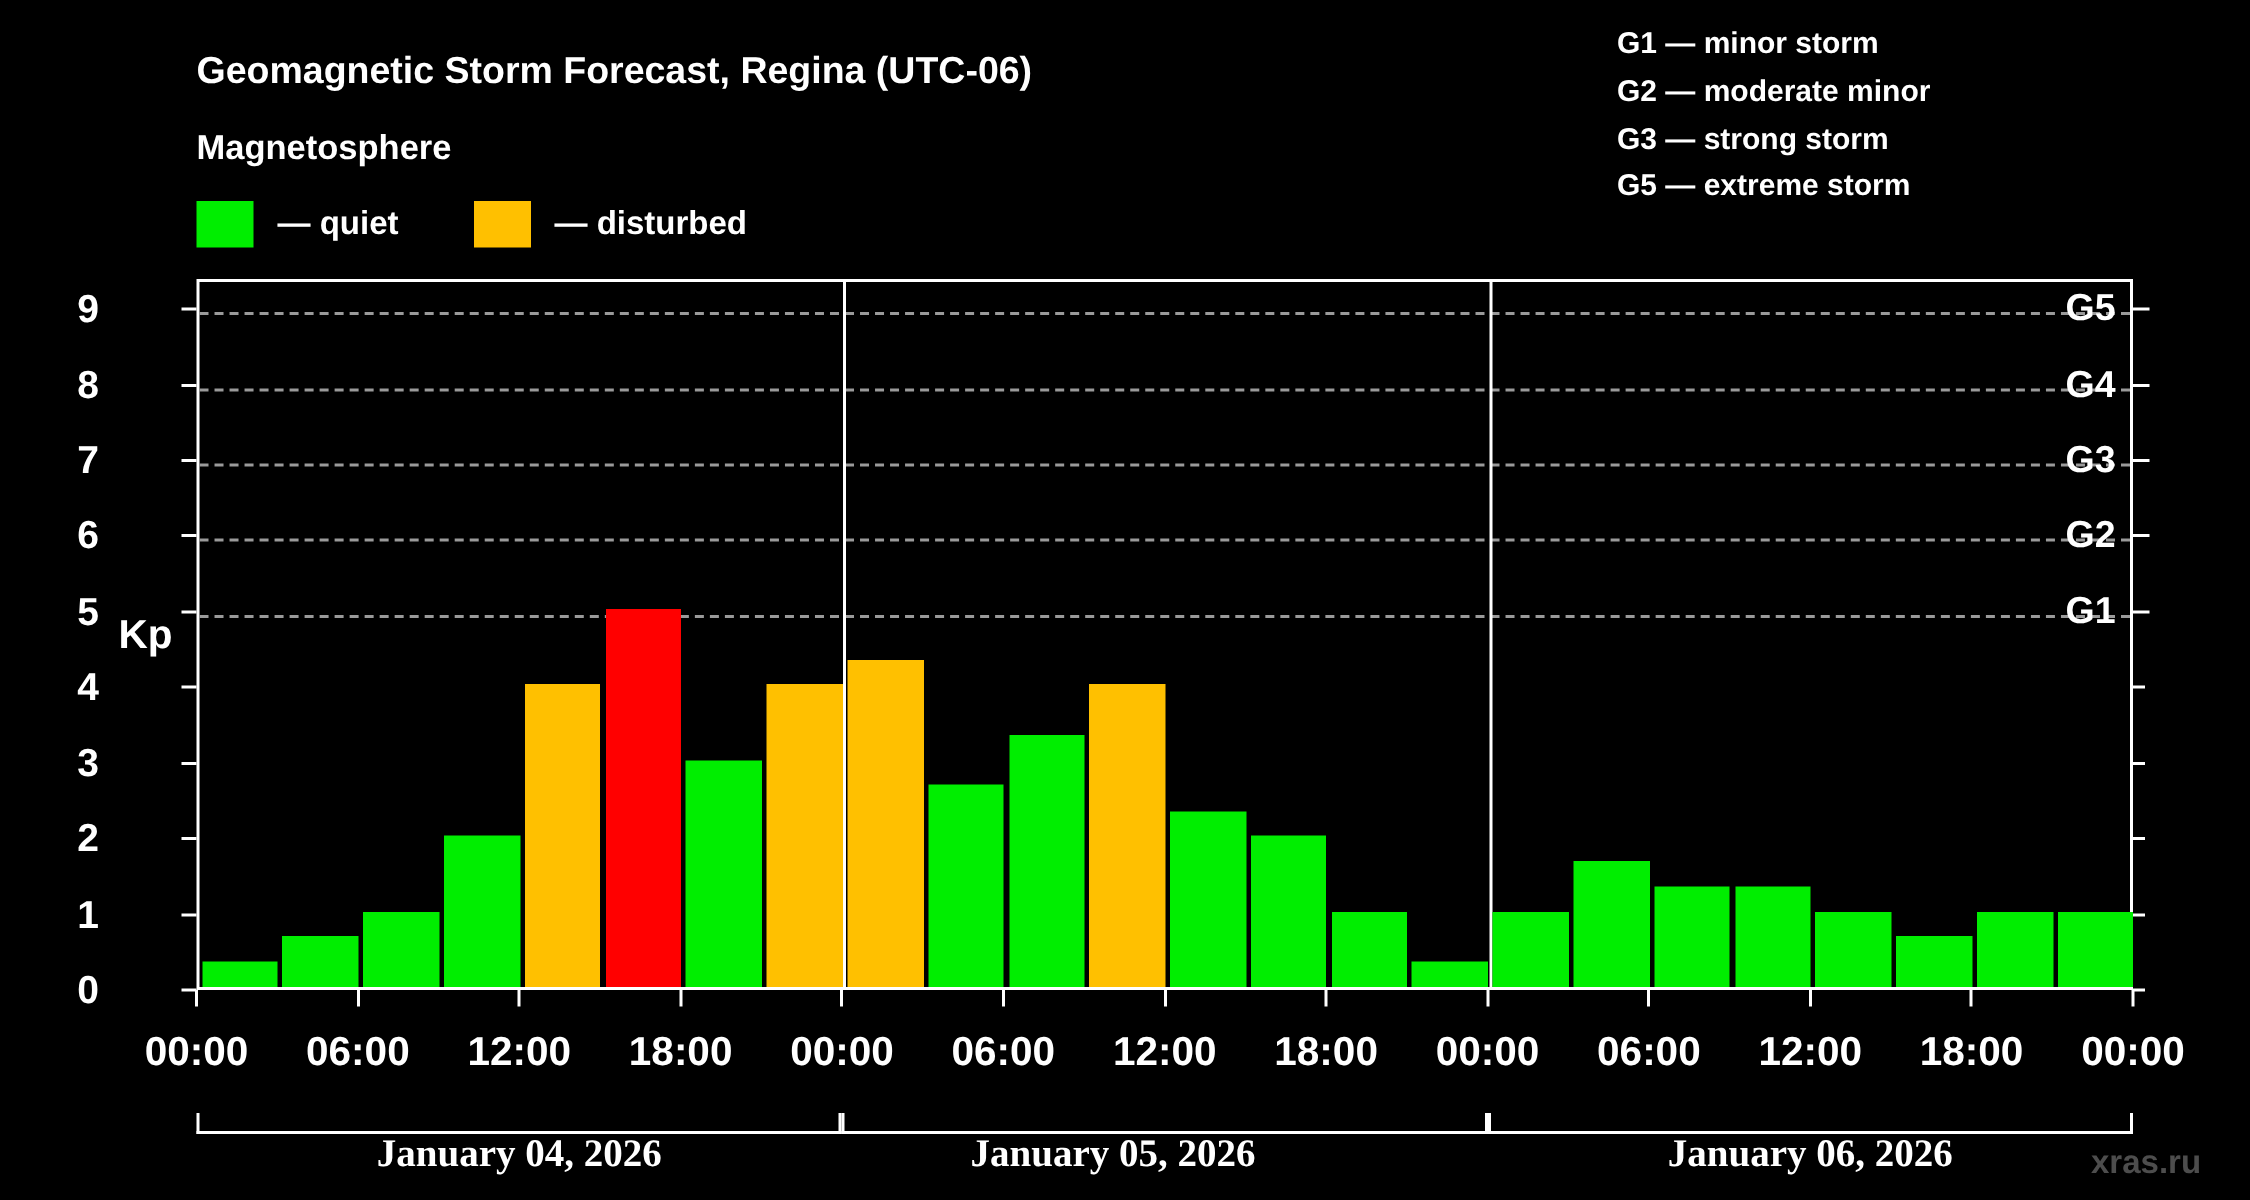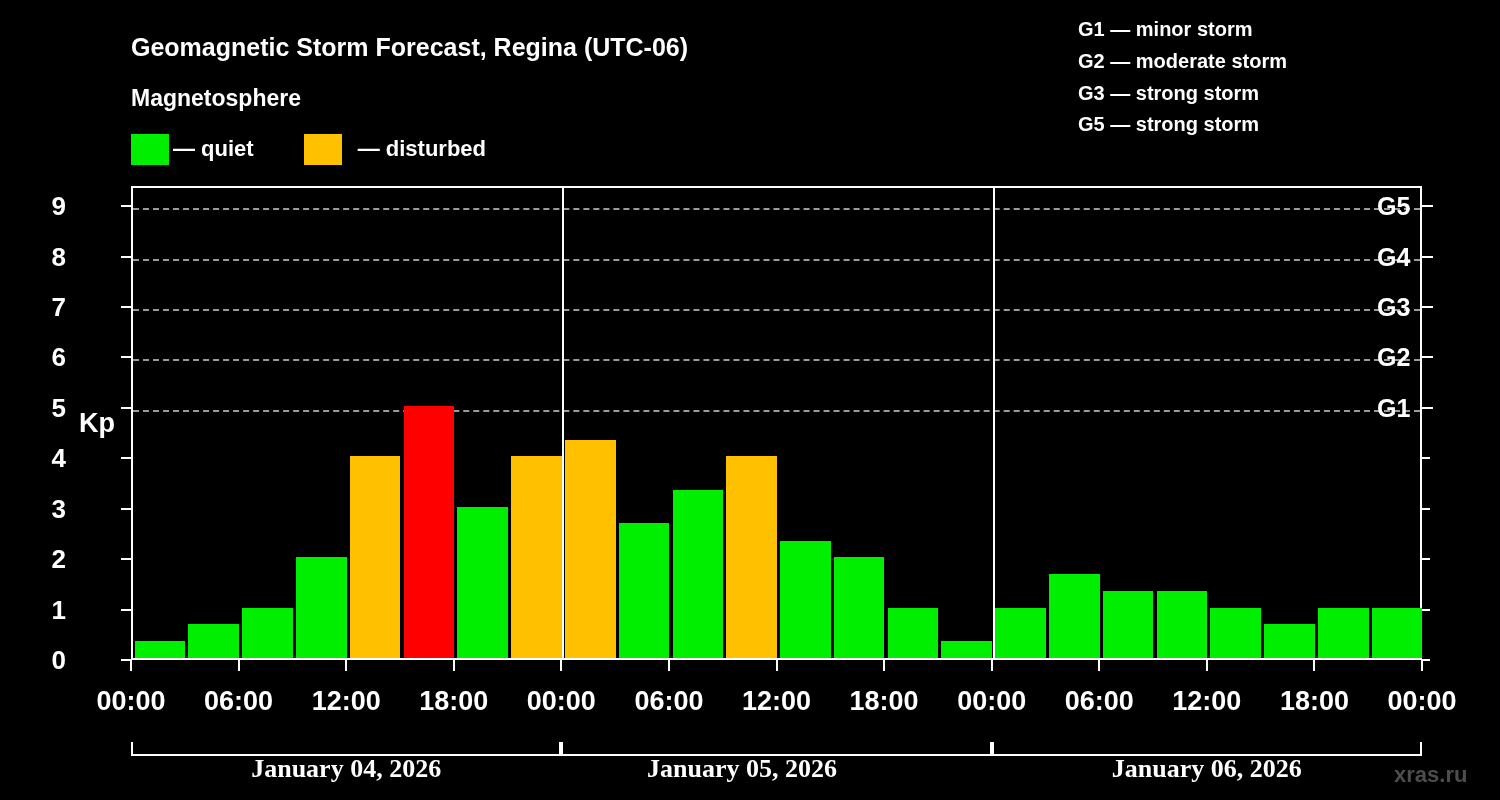--- a/index.html
+++ b/index.html
@@ -63,34 +63,34 @@
 </style>
 </head>
 <body>
 
 <div id="title">Geomagnetic Storm Forecast, Regina (UTC-06)</div>
 <div id="subtitle">Magnetosphere</div>
 
 <div id="color-legend">
     <div class="cl-item">
       <span class="cl-swatch" style="background: rgb(0, 238, 0);"></span>
-      <span class="cl-label" style="margin-left: 4px; text-align: center;">— quiet</span>
+      <span class="cl-label" style="margin-left: 16px; text-align: center;">— quiet</span>
     </div>
     <span class="cl-gap-a"></span>
     <div class="cl-item">
       <span class="cl-swatch" style="background: rgb(255, 192, 0);"></span>
       <span class="cl-label" style="margin-left: 16px;">— disturbed</span>
     </div>
     <span class="cl-gap-b"></span>
   </div>
 <div id="g-legend">
     <span class="g-row">G1 — minor storm</span>
-    <span class="g-row">G2 — moderate storm</span>
+    <span class="g-row">G2 — moderate minor</span>
     <span class="g-row">G3 — strong storm</span>
-    <span class="g-row">G5 — strong storm</span>
+    <span class="g-row">G5 — extreme storm</span>
   </div>
 
 <div id="plot">
   <div id="grid">
       <div class="gridline" style="top: 221.872px;"></div>
       <div class="gridline" style="top: 171.447px;"></div>
       <div class="gridline" style="top: 121.021px;"></div>
       <div class="gridline" style="top: 70.5957px;"></div>
       <div class="gridline" style="top: 20.1702px;"></div>
       <div class="daysep" style="left: 429.333px;"></div>

